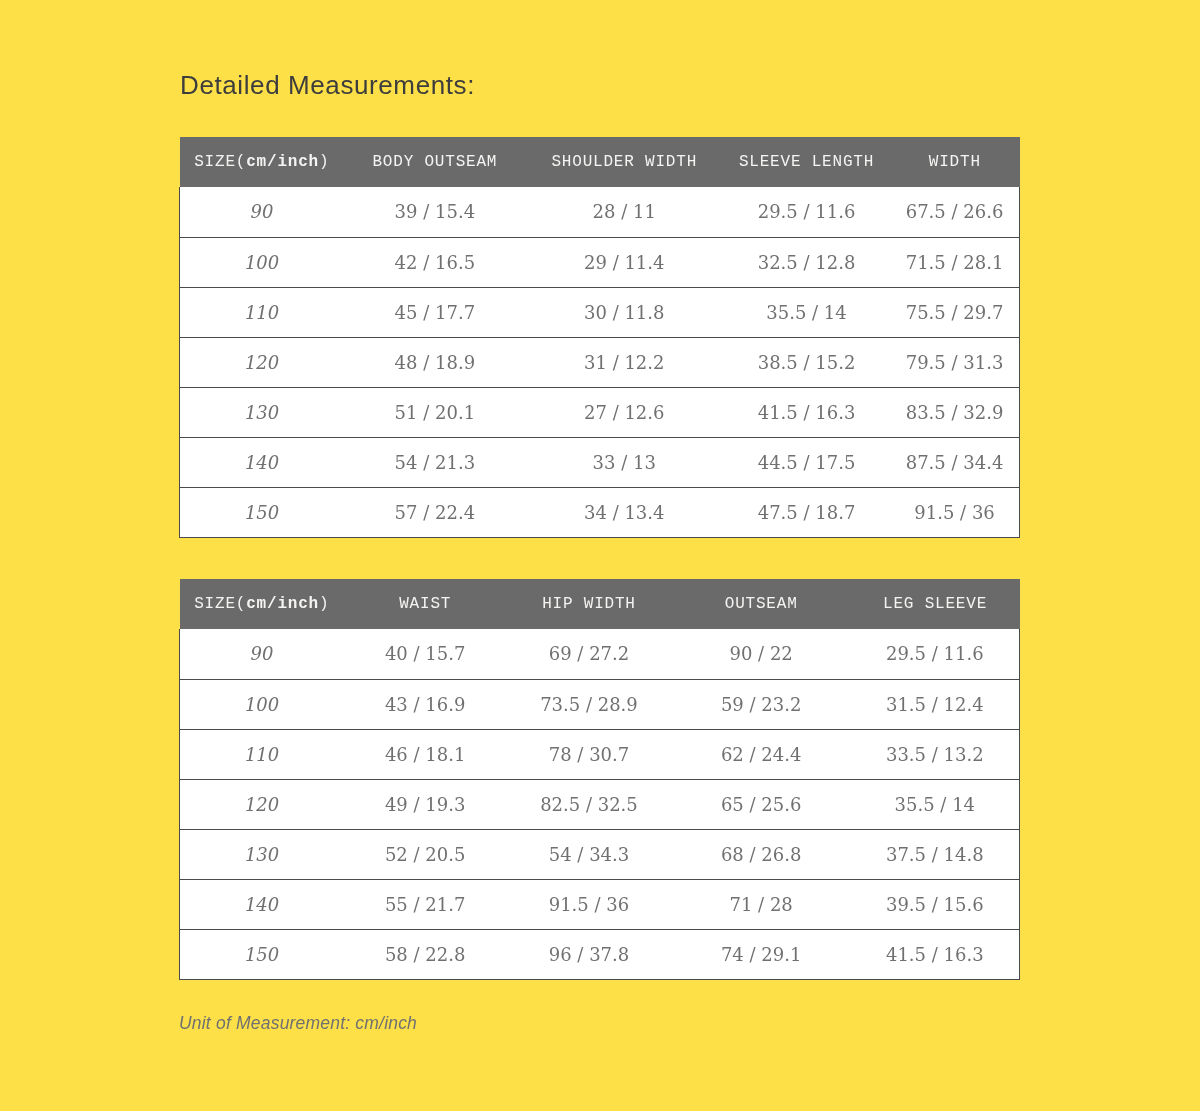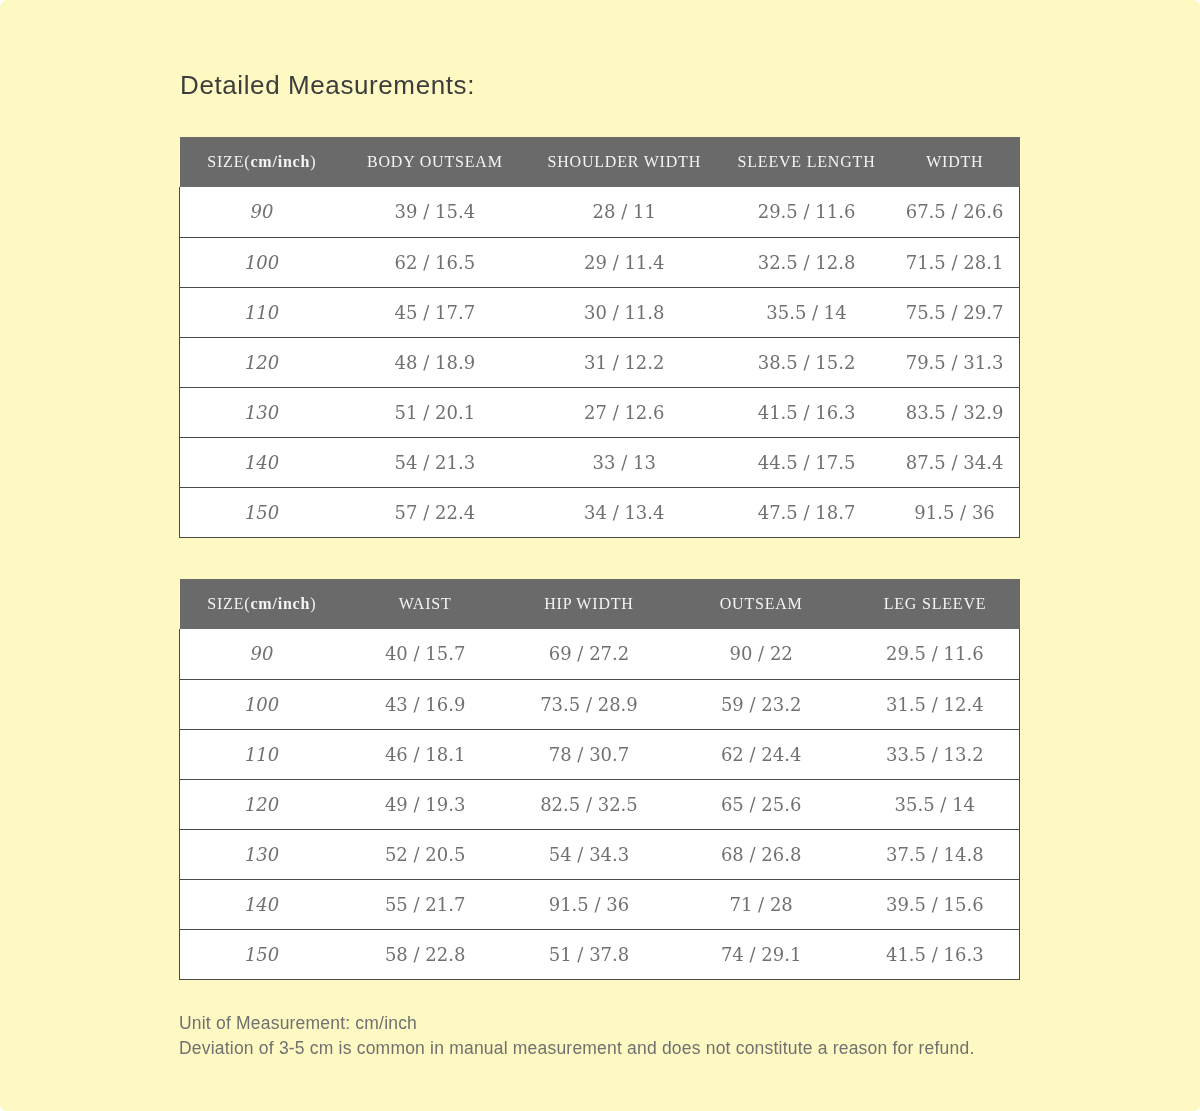--- a/index.html
+++ b/index.html
@@ -1,24 +1,23 @@
 <!DOCTYPE html>
 <html style="--header-bg: #6a6a6a; --header-text: #f5f4f2; --body-text: #707070; --border: #4a4a4a; --title-text: #3d3d3d;"><head>
 <meta charset="utf-8">
 <style>
   * { margin: 0; padding: 0; box-sizing: border-box; }
   html, body { background: #ffffff; }
   .page {
     position: relative;
     width: 1200px;
     height: 1111px;
-    background: #fef9c3;
+    background: #fde047;
     font-family: "Liberation Sans", sans-serif;
     overflow: hidden;
-    border-radius: 7px;
   }
   .title {
     position: absolute;
     left: 180px;
     top: 70px;
     font-family: "Liberation Sans", sans-serif;
     font-size: 26px;
     font-weight: 400;
     letter-spacing: 0.6px;
     color: var(--title-text, #3d3d3d);
@@ -28,21 +27,21 @@
   .table-block.t2 { top: 579px; }
 
   table {
     width: 841px;
     border-collapse: collapse;
     table-layout: fixed;
   }
   thead th {
     background: var(--header-bg, #6a6a6a);
     color: var(--header-text, #f5f4f2);
-    font-family: Liberation Serif, serif;
+    font-family: Liberation Mono, monospace;
     font-weight: 400;
     font-size: 16px;
     letter-spacing: 0.8px;
     height: 50px;
     text-align: center;
     vertical-align: middle;
     border: none;
   }
   thead th .unit-bold { font-weight: 700; }
   tbody td {
@@ -69,20 +68,21 @@
   .t2 col:nth-child(2){ width: 19.3%; }
   .t2 col:nth-child(3){ width: 19.7%; }
   .t2 col:nth-child(4){ width: 21.3%; }
   .t2 col:nth-child(5){ width: 20.1%; }
 
   .notes {
     position: absolute;
     left: 179px;
     top: 1011px;
     width: 900px;
+    font-style: italic;
   }
   .notes p {
     font-family: "Liberation Sans", sans-serif;
     font-size: 17.5px;
     line-height: 25px;
     color: var(--body-text, #707070);
     letter-spacing: 0.2px;
   }
 </style>
 </head>
@@ -113,21 +113,21 @@
       <tbody>
           <tr>
             <td>90</td>
             <td>39 / 15.4</td>
             <td>28 / 11</td>
             <td>29.5 / 11.6</td>
             <td>67.5 / 26.6</td>
           </tr>
           <tr>
             <td>100</td>
-            <td>62 / 16.5</td>
+            <td>42 / 16.5</td>
             <td>29 / 11.4</td>
             <td>32.5 / 12.8</td>
             <td>71.5 / 28.1</td>
           </tr>
           <tr>
             <td>110</td>
             <td>45 / 17.7</td>
             <td>30 / 11.8</td>
             <td>35.5 / 14</td>
             <td>75.5 / 29.7</td>
@@ -221,26 +221,25 @@
           <tr>
             <td>140</td>
             <td>55 / 21.7</td>
             <td>91.5 / 36</td>
             <td>71 / 28</td>
             <td>39.5 / 15.6</td>
           </tr>
           <tr>
             <td>150</td>
             <td>58 / 22.8</td>
-            <td>51 / 37.8</td>
+            <td>96 / 37.8</td>
             <td>74 / 29.1</td>
             <td>41.5 / 16.3</td>
           </tr>
         </tbody>
     </table>
   </div>
 
   <div class="notes">
     <p>Unit of Measurement: cm/inch</p>
-    <p>Deviation of 3-5 cm is common in manual measurement and does not constitute a reason for refund.</p>
   </div>
 
 </div>
 
 </body></html>

